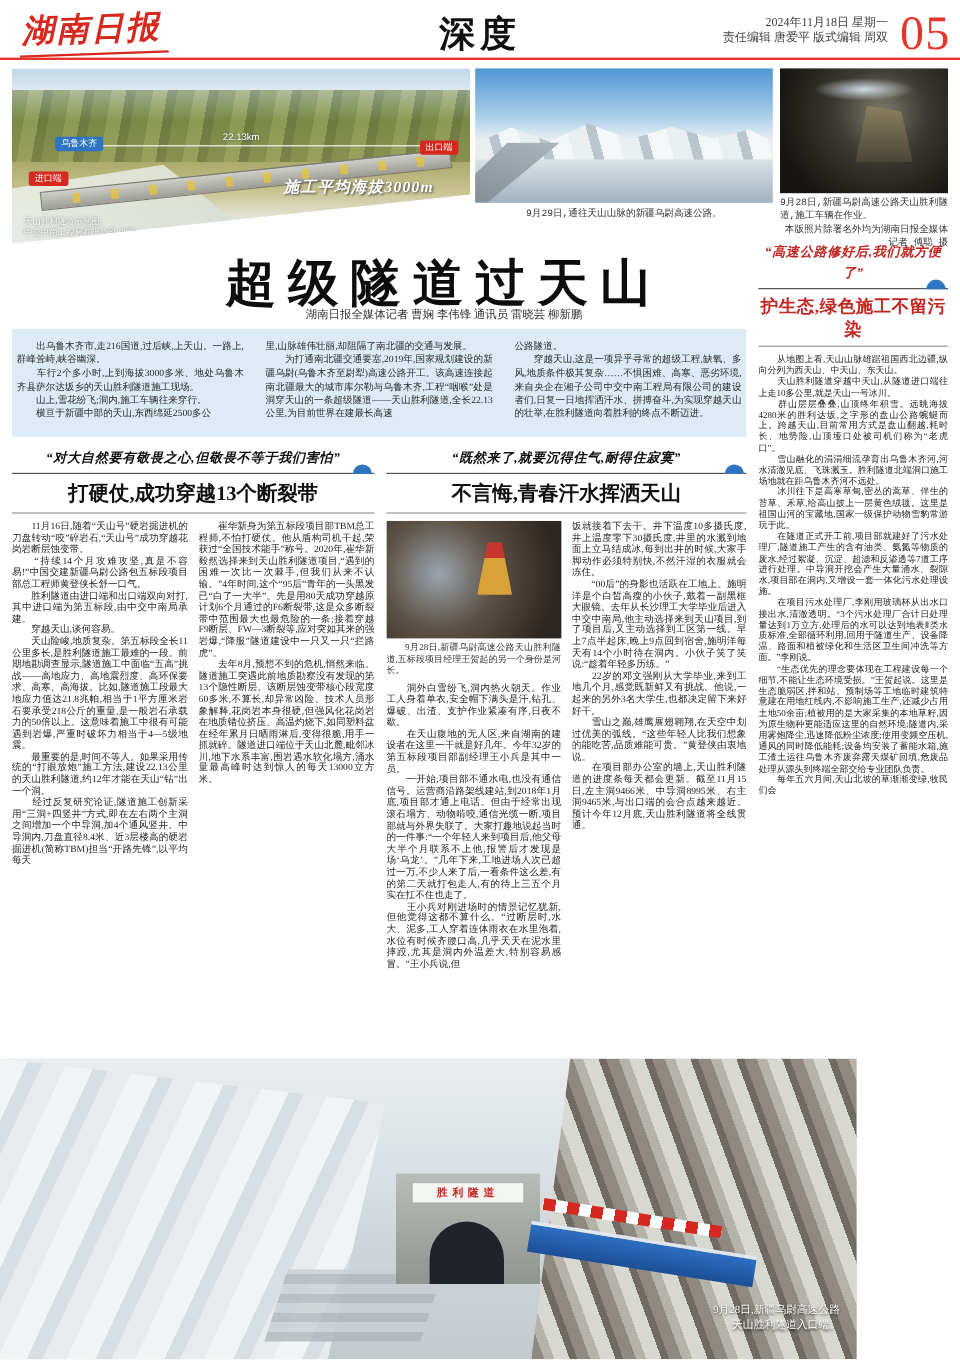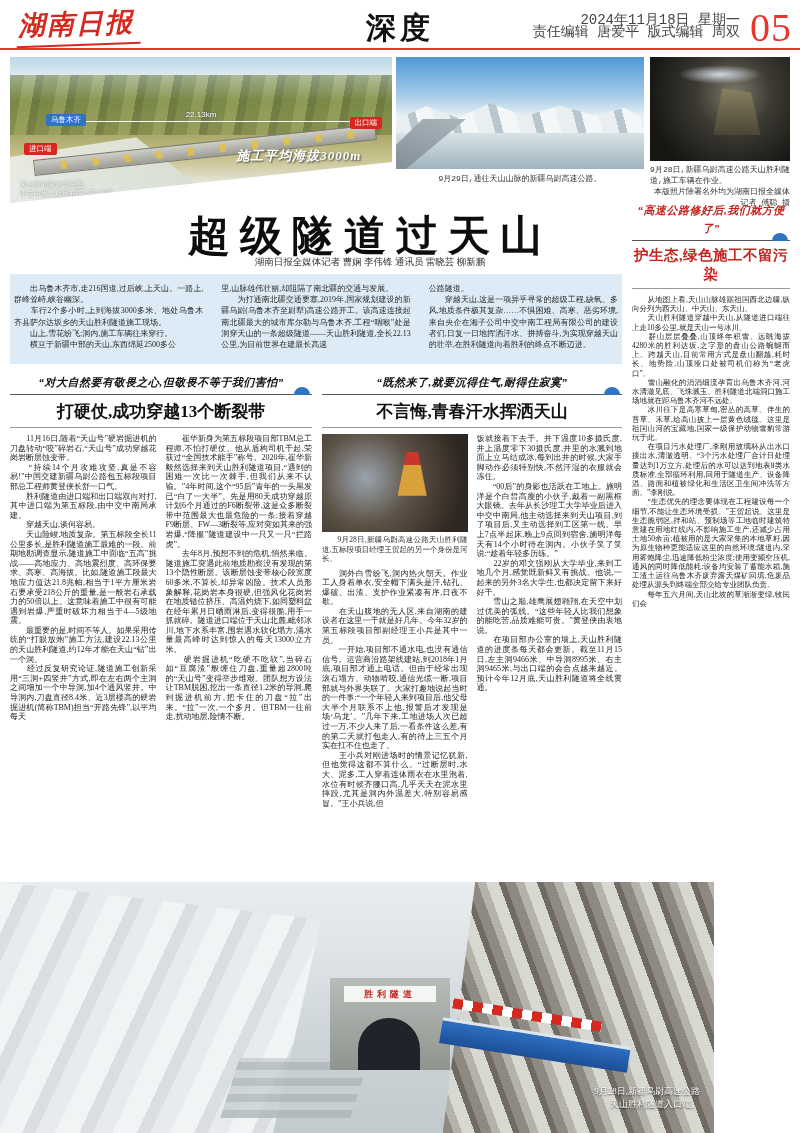--- a/index.html
+++ b/index.html
@@ -5,21 +5,21 @@
   * { margin:0; padding:0; box-sizing:border-box; }
   html,body { width:800px; }
   body { font-family:"Liberation Serif", serif; background:#ffffff; color:#222; }
   #page { position:relative; width:800px; height:1133px; background:#fff; overflow:hidden; }
 
   
   #header { position:absolute; left:0; top:0; width:800px; height:50px; border-bottom:2px solid #e8342a; }
   .masthead { position:absolute; left:16px; top:6px; font-size:27px; font-weight:bold; font-style:italic;
               color:#d6281e; letter-spacing:2px; transform:rotate(-2deg); border-bottom:2px solid #d6281e; padding:0 6px 2px 2px; }
   .section-title { position:absolute; left:50%; top:8px; transform:translateX(-50%); font-size:30px; font-weight:bold; letter-spacing:4px; color:#111; }
-  .header-right { position:absolute; right:60px; top:14px; text-align:right; font-size:14px; line-height:12px; color:#444; font-family:Liberation Mono, monospace; }
+  .header-right { position:absolute; right:60px; top:14px; text-align:right; font-size:10px; line-height:12px; color:#444; font-family:Liberation Serif, serif; }
   .page-number { position:absolute; right:8px; top:4px; font-size:40px; color:#e8342a; font-family:"Liberation Serif", serif; letter-spacing:1px; }
 
   
   .photo { position:absolute; overflow:hidden;padding-left:27px; }
   #schematic { left:10px; top:57px; width:382px; height:146px;
       background:linear-gradient(180deg,#bcd8e8 0%,#dce9ef 12%,#8a9a55 30%,#a8a868 52%,#c9c390 70%,#e8e9e2 88%,#f5f6f4 100%);
       clip-path:polygon(0 0,100% 0,100% 72%,0 100%); }
   #schematic .ridge { position:absolute; left:0; top:18px; width:100%; height:60px;
       background:repeating-linear-gradient(100deg,#6d7b3c 0 14px,#8d9a54 14px 26px,#55612e 26px 34px); opacity:.55; }
   #schematic .snow { position:absolute; left:0; bottom:0; width:55%; height:45%;
@@ -185,21 +185,20 @@
           <p class="para">　　“持续14个月攻难攻坚,真是不容易!”中国交建新疆乌尉公路包五标段项目部总工程师黄登侠长舒一口气。</p>
           <p class="para">　　胜利隧道由进口端和出口端双向对打,其中进口端为第五标段,由中交中南局承建。</p>
           <p class="para">　　穿越天山,谈何容易。</p>
           <p class="para">　　天山险峻,地质复杂。第五标段全长11公里多长,是胜利隧道施工最难的一段。前期地勘调查显示,隧道施工中面临“五高”挑战——高地应力、高地震烈度、高环保要求、高寒、高海拔。比如,隧道施工段最大地应力值达21.8兆帕,相当于1平方厘米岩石要承受218公斤的重量,是一般岩石承载力的50倍以上。这意味着施工中很有可能遇到岩爆,严重时破坏力相当于4—5级地震。</p>
           <p class="para">　　最重要的是,时间不等人。如果采用传统的“打眼放炮”施工方法,建设22.13公里的天山胜利隧道,约12年才能在天山“钻”出一个洞。</p>
           <p class="para">　　经过反复研究论证,隧道施工创新采用“三洞+四竖井”方式,即在左右两个主洞之间增加一个中导洞,加4个通风竖井。中导洞内,刀盘直径8.4米、近3层楼高的硬岩掘进机(简称TBM)担当“开路先锋”,以平均每天</p>
         </div>
       <div class="bodycol">
           <p class="para">　　崔华新身为第五标段项目部TBM总工程师,不怕打硬仗。他从盾构司机干起,荣获过“全国技术能手”称号。2020年,崔华新毅然选择来到天山胜利隧道项目,“遇到的困难一次比一次棘手,但我们从来不认输。”4年时间,这个“95后”青年的一头黑发已“白了一大半”。先是用80天成功穿越原计划6个月通过的F6断裂带,这是众多断裂带中范围最大也最危险的一条;接着穿越F9断层、FW—3断裂等,应对突如其来的强岩爆,“降服”隧道建设中一只又一只“拦路虎”。</p>
           <p class="para">　　去年8月,预想不到的危机,悄然来临。隧道施工突遇此前地质勘察没有发现的第13个隐性断层。该断层蚀变带核心段宽度60多米,不算长,却异常凶险。技术人员形象解释,花岗岩本身很硬,但强风化花岗岩在地质错位挤压、高温灼烧下,如同塑料盆在经年累月日晒雨淋后,变得很脆,用手一抓就碎。隧道进口端位于天山北麓,毗邻冰川,地下水系丰富,围岩遇水软化塌方,涌水量最高峰时达到惊人的每天13000立方米。</p>
-          <p class="para">　　硬岩掘进机“吃硬不吃软”,当碎石如“豆腐渣”般缠住刀盘,重量超2800吨的“天山号”变得举步维艰。团队想方设法让TBM脱困,挖出一条直径1.2米的导洞,爬到掘进机前方,把卡住的刀盘“拉”出来。“拉”一次,一个多月。但TBM一往前走,扰动地层,险情不断。</p>
         </div>
     </div>
   </div>
 
   <div id="article-middle" class="article">
     <div class="kicker-row">
       <span class="kicker">“既然来了,就要沉得住气,耐得住寂寞”</span>
       <span class="ornament"></span>
     </div>
     <div class="headline">不言悔,青春汗水挥洒天山</div>
@@ -231,20 +230,21 @@
       <span class="kicker red">“高速公路修好后,我们就方便了”</span>
       <span class="ornament"></span>
     </div>
     <div class="headline red">护生态,绿色施工不留污染</div>
     <div class="bodycol">
         <p class="para">　　从地图上看,天山山脉雄踞祖国西北边疆,纵向分列为西天山、中天山、东天山。</p>
         <p class="para">　　天山胜利隧道穿越中天山,从隧道进口端往上走10多公里,就是天山一号冰川。</p>
         <p class="para">　　群山层层叠叠,山顶终年积雪。远眺海拔4280米的胜利达坂,之字形的盘山公路蜿蜒而上。跨越天山,目前常用方式是盘山翻越,耗时长、地势险,山顶垭口处被司机们称为“老虎口”。</p>
         <p class="para">　　雪山融化的涓涓细流孕育出乌鲁木齐河,河水清澈见底、飞珠溅玉。胜利隧道北端洞口施工场地就在距乌鲁木齐河不远处。</p>
         <p class="para">　　冰川往下是高寒草甸,密丛的蒿草、伴生的苔草、禾草,给高山披上一层黄色绒毯。这里是祖国山河的宝藏地,国家一级保护动物雪豹常游玩于此。</p>
+        <p class="para">　　在隧道正式开工前,项目部就建好了污水处理厂,隧道施工产生的含有油类、氨氮等物质的废水,经过絮凝、沉淀、超滤和反渗透等7道工序进行处理。中导洞开挖会产生大量涌水、裂隙水,项目部在洞内,又增设一套一体化污水处理设施。</p>
         <p class="para">　　在项目污水处理厂,李刚用玻璃杯从出水口接出水,清澈透明。“3个污水处理厂合计日处理量达到1万立方,处理后的水可以达到地表Ⅱ类水质标准,全部循环利用,回用于隧道生产、设备降温、路面和植被绿化和生活区卫生间冲洗等方面。”李刚说。</p>
         <p class="para">　　“生态优先的理念要体现在工程建设每一个细节,不能让生态环境受损。”王贺起说。这里是生态脆弱区,拌和站、预制场等工地临时建筑特意建在用地红线内,不影响施工生产,还减少占用土地50余亩;植被用的是大家采集的本地草籽,因为原生物种更能适应这里的自然环境;隧道内,采用雾炮降尘,迅速降低粉尘浓度;使用变频空压机,通风的同时降低能耗;设备均安装了蓄能水箱,施工渣土运往乌鲁木齐废弃露天煤矿回填,危废品处理从源头到终端全部交给专业团队负责。</p>
         <p class="para">　　每年五六月间,天山北坡的草渐渐变绿,牧民们会</p>
       </div>
   </div>
 
   <div id="bottom-photo">
     <div class="slope-left"></div>
     <div class="rocks-right"></div>
     <div class="yard"></div>

